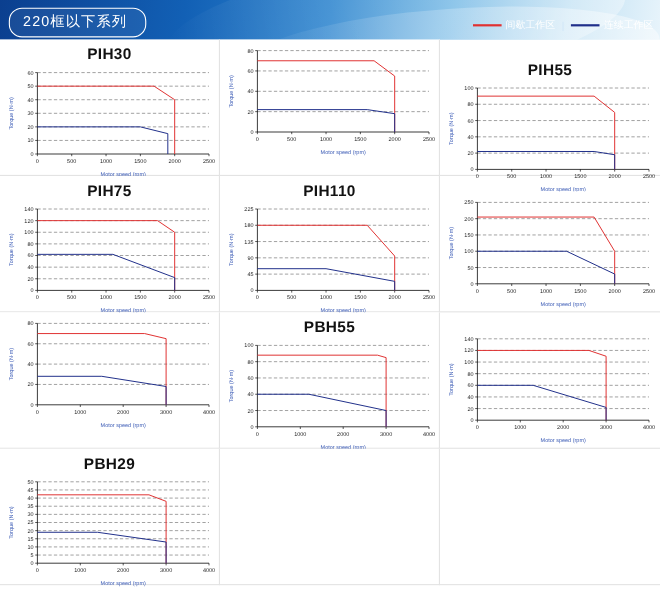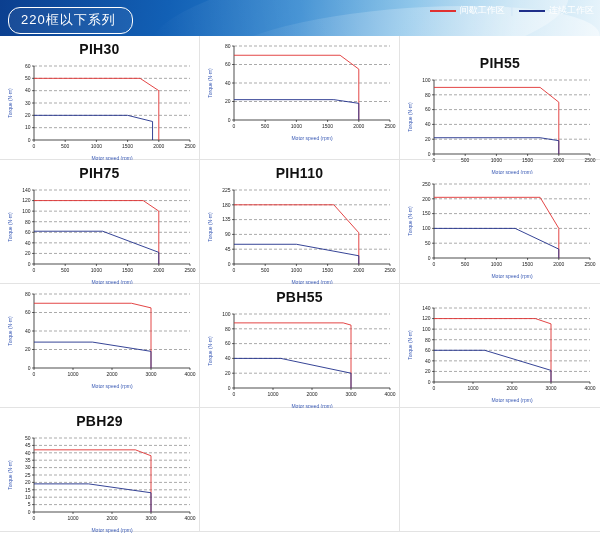--- a/index.html
+++ b/index.html
@@ -28,21 +28,21 @@
     transform:rotate(-4deg);
   }
   .title-pill{
     position:absolute;left:8px;top:7px;
     padding:3px 16px 4px 12px;
     border:1px solid #ffffff;border-radius:12px;
     color:#ffffff;font-size:13px;letter-spacing:1px;
     background:rgba(255,255,255,0.06);
   }
   .legend{
-    position:absolute;right:6px;top:4px;
+    position:absolute;right:6px;top:16px;
     display:flex;align-items:center;gap:6px;font-size:9px;color:#ffffff;
   }
   .legend .lg-item{display:flex;align-items:center;gap:4px;}
   .legend .line-red{display:block;width:26px;height:0;border-top:2px solid #e03131;}
   .legend .line-blue{display:block;width:26px;height:0;border-top:2px solid #1f2f8a;}
   .legend .sep{color:#cfe6f7;}
 
   
   .grid{
     display:grid;

